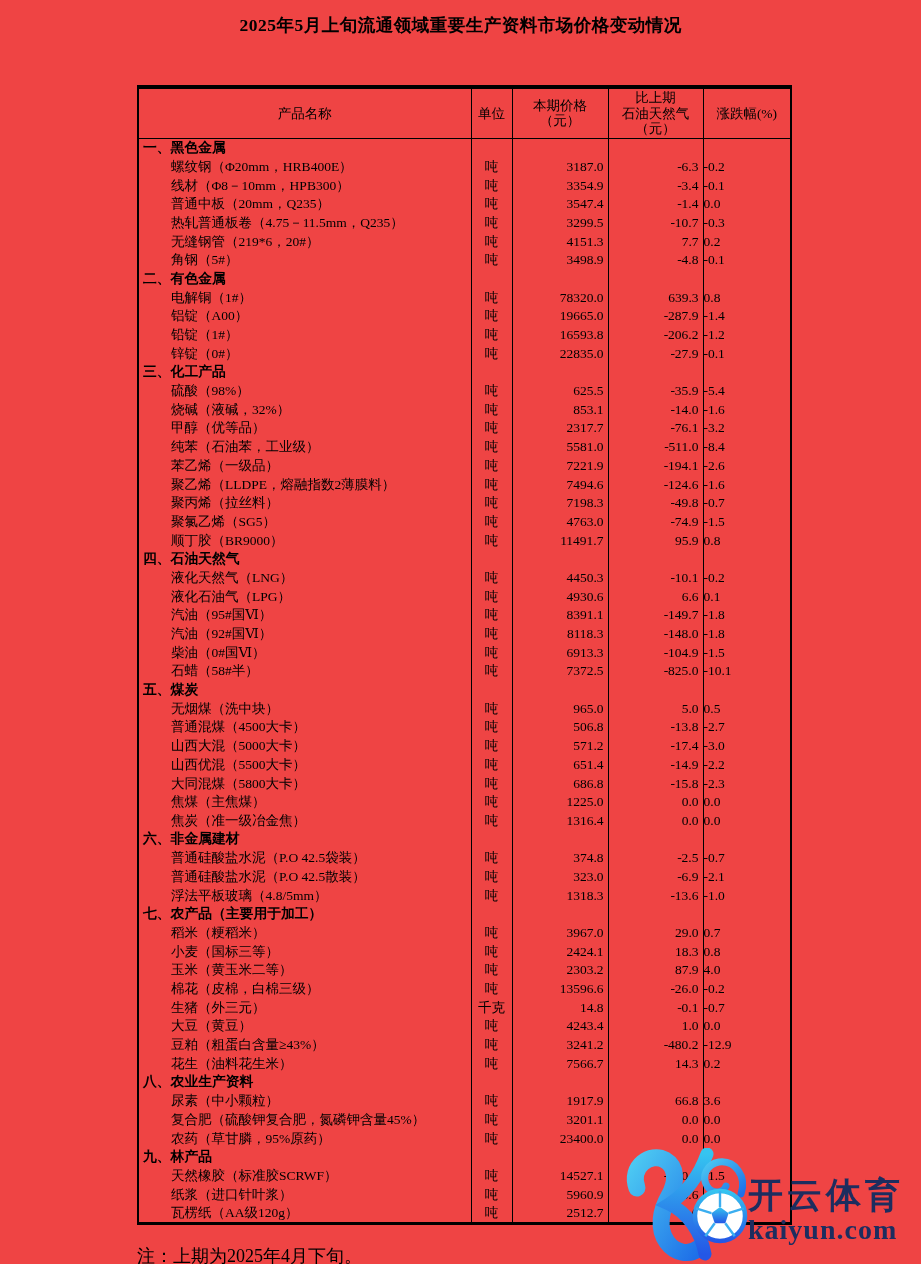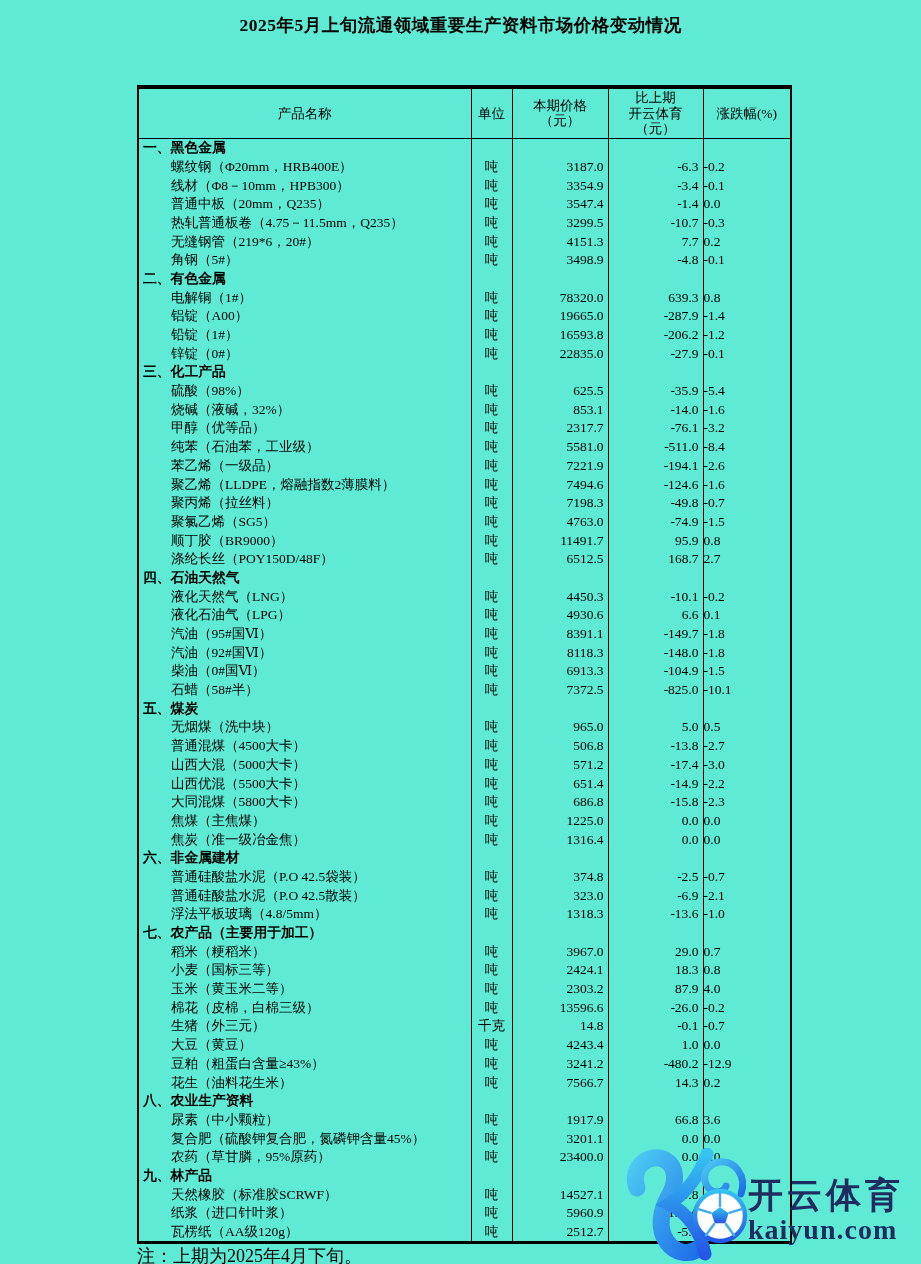--- a/index.html
+++ b/index.html
@@ -1,16 +1,16 @@
 <!DOCTYPE html>
 <html><head>
 <meta charset="utf-8">
 <style>
   html,body{margin:0;padding:0;background:#fff;}
-  .page{position:relative;width:921px;height:1264px;background:#5eead4;overflow:hidden;
+  .page{position:relative;width:921px;height:1264px;background:#ef4444;overflow:hidden;
         font-family:"Liberation Serif","DejaVu Serif",serif;color:#000;}
   .doc-title{position:absolute;top:13px;left:0;width:100%;text-align:center;
         font-size:17.5px;font-weight:bold;letter-spacing:0.5px;}
   table.price-table{position:absolute;left:137px;top:85px;width:653px;
         border-collapse:collapse;table-layout:fixed;
         border:2px solid #000;border-top-width:4px;border-bottom-width:3px;}
   .price-table col.c-product{width:333px}
   .price-table col.c-unit{width:41px}
   .price-table col.c-price{width:96px}
   .price-table col.c-change{width:95px}
@@ -52,21 +52,21 @@
         <col class="c-change">
         <col class="c-pct">
     </colgroup>
     <thead>
       <tr>
         <th>产品名称</th>
         <th>单位</th>
         <th>本期价格
 （元）</th>
         <th>比上期
-开云体育
+石油天然气
 （元）</th>
         <th>涨跌幅(%)</th>
       </tr>
     </thead>
     <tbody>
         <tr>
           <td class="cell-section">一、黑色金属</td>
           <td class="cell-unit"></td>
           <td class="cell-num"></td>
           <td class="cell-num"></td>
@@ -211,27 +211,20 @@
           <td class="cell-num">4763.0</td>
           <td class="cell-num">-74.9</td>
           <td class="cell-pct">-1.5</td>
         </tr>
         <tr>
           <td class="cell-product">顺丁胶（BR9000）</td>
           <td class="cell-unit">吨</td>
           <td class="cell-num">11491.7</td>
           <td class="cell-num">95.9</td>
           <td class="cell-pct">0.8</td>
-        </tr>
-        <tr>
-          <td class="cell-product">涤纶长丝（POY150D/48F）</td>
-          <td class="cell-unit">吨</td>
-          <td class="cell-num">6512.5</td>
-          <td class="cell-num">168.7</td>
-          <td class="cell-pct">2.7</td>
         </tr>
         <tr>
           <td class="cell-section">四、石油天然气</td>
           <td class="cell-unit"></td>
           <td class="cell-num"></td>
           <td class="cell-num"></td>
           <td class="cell-pct"></td>
         </tr>
         <tr>
           <td class="cell-product">液化天然气（LNG）</td>

